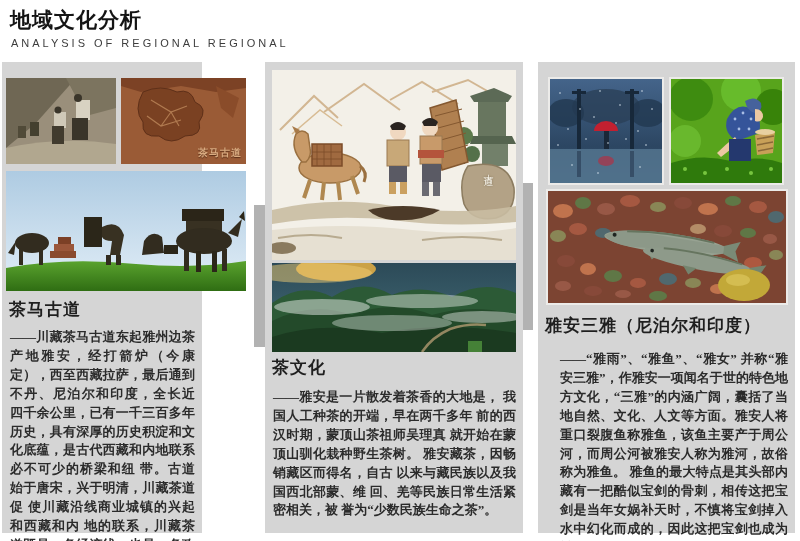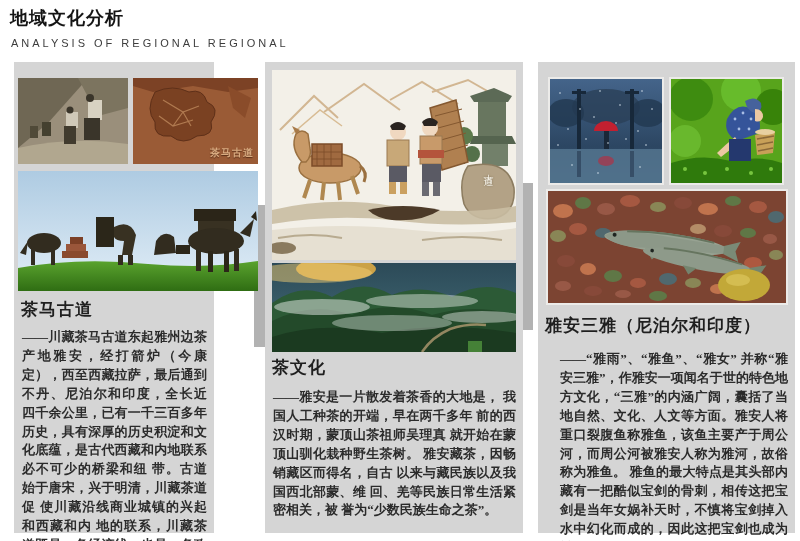--- a/index.html
+++ b/index.html
@@ -1,27 +1,27 @@
 <!DOCTYPE html>
 <html lang="zh"><head>
 <meta charset="utf-8">
 <style>
   html,body{margin:0;padding:0;}
   body{background:#ffffff;font-family:"Liberation Serif","DejaVu Serif",serif;}
   .page{position:relative;width:800px;height:541px;background:#ffffff;overflow:hidden;}
 
   
   .title{position:absolute;left:10px;top:6px;font-family:"Liberation Sans","DejaVu Sans",sans-serif;
-         font-weight:700;font-size:18px;color:#141414;letter-spacing:1px;}
+         font-weight:700;font-size:21px;color:#141414;letter-spacing:1px;}
   .subtitle{position:absolute;left:11px;top:37px;font-family:"Liberation Sans","DejaVu Sans",sans-serif;
          font-size:11px;color:#3d3d3d;letter-spacing:3px;}
 
   
   .panel{position:absolute;top:62px;height:471px;background:#d5d5d5;z-index:2;}
-  .panel-1{left:14px;width:200px;}
+  .panel-1{left:2px;width:200px;}
   .panel-2{left:265px;width:258px;}
   .panel-3{left:538px;width:257px;}
   .shadow-bar{position:absolute;background:#b2b2b2;z-index:1;}
   .bar-1{left:254px;top:205px;width:14px;height:142px;}
   .bar-2{left:519px;top:183px;width:14px;height:147px;}
 
   .photo{position:absolute;overflow:hidden;}
   .photo svg{display:block;width:100%;height:100%;}
   .framed{box-shadow:0 0 0 2px #ecebe9;}
 

